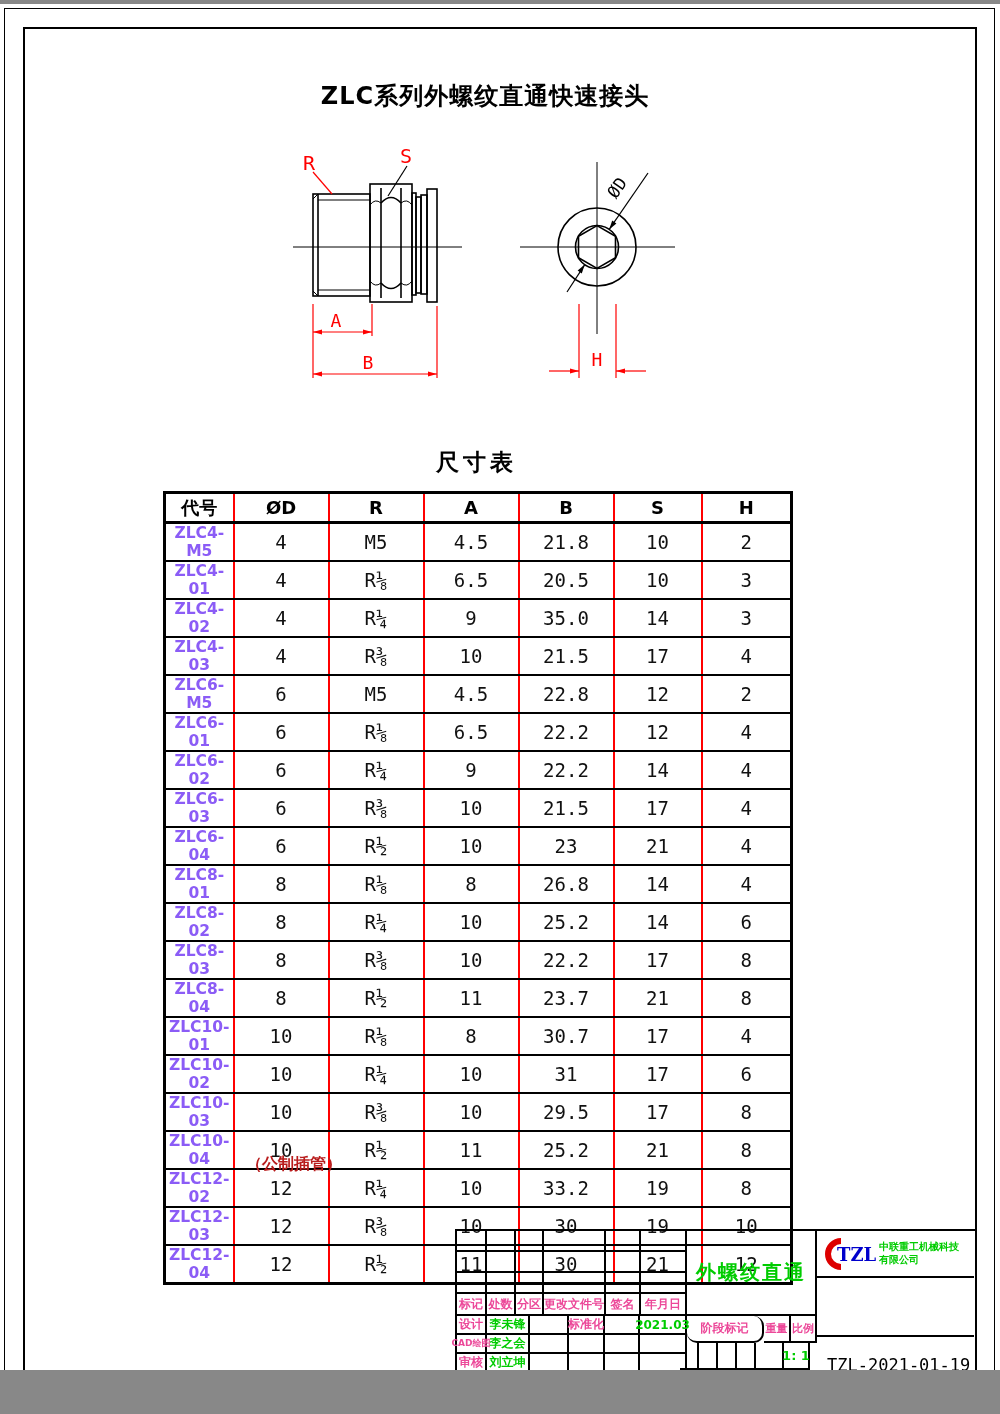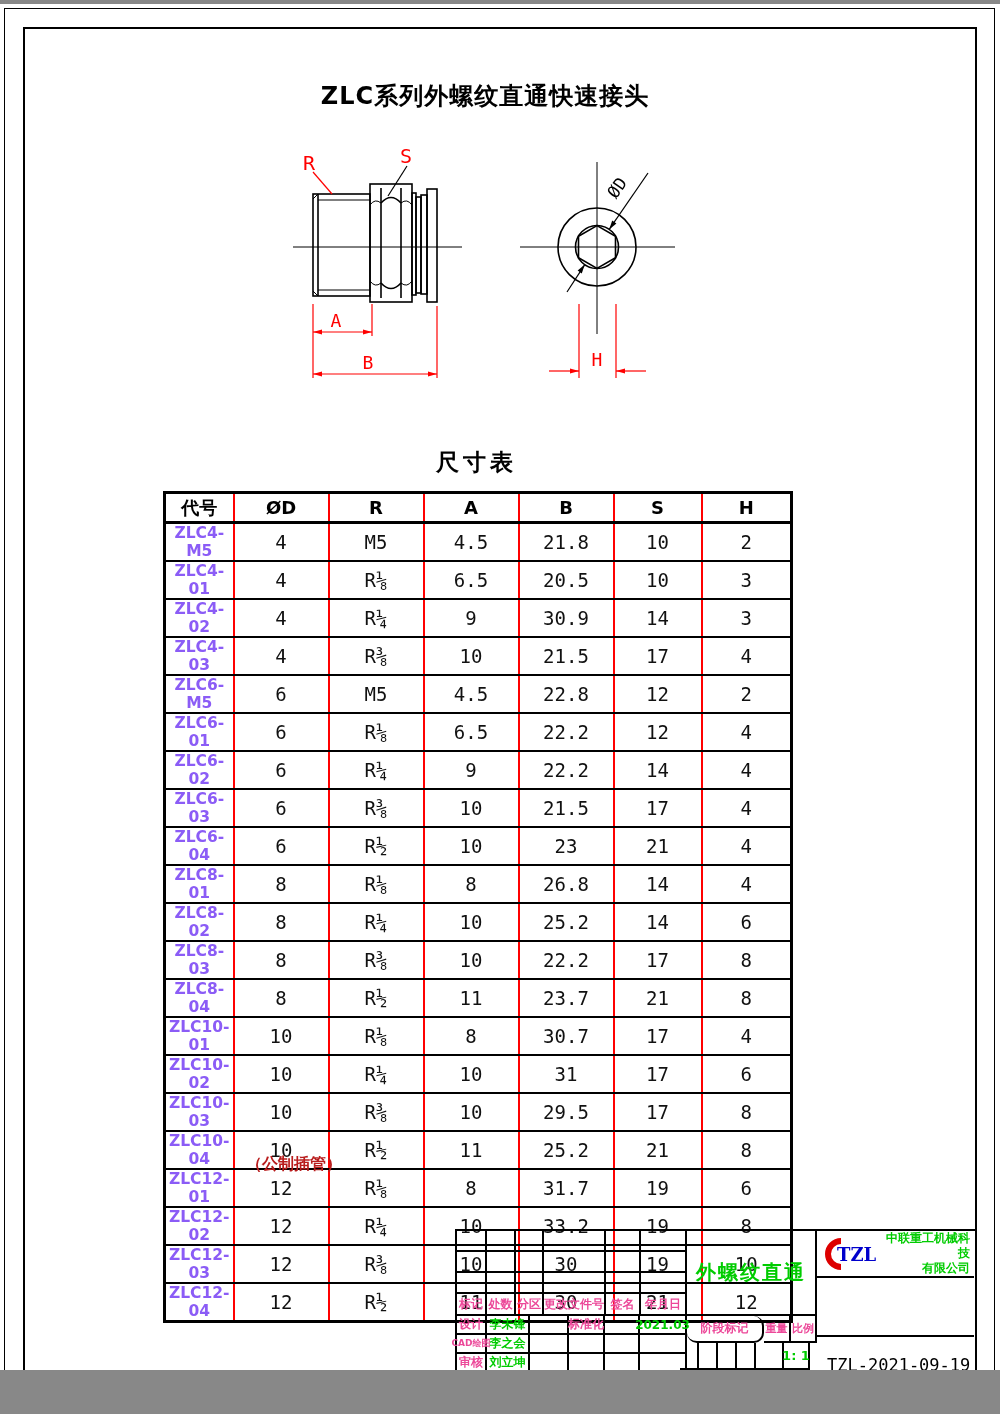--- a/index.html
+++ b/index.html
@@ -54,21 +54,21 @@
   .cells-row .cell { border-right:2px solid #000; border-bottom:2px solid #000; height:27px; }
   .sheet-row { position:absolute; left:230px; top:139px; width:130px; height:22px;
     border-right:2px solid #000; display:flex; align-items:center; justify-content:center;
     color:#00cc00; font-weight:bold; font-size:14px; }
 
   .logo-box { position:absolute; left:360px; top:0; width:157px; height:47px; border-bottom:2px solid #000;
     display:flex; align-items:center; padding:2px 4px; }
   .logo-mark { position:relative; width:58px; height:34px; flex:0 0 auto; }
   .logo-tzl { position:absolute; left:16px; top:7px; color:#0000cc; font-family:"DejaVu Serif", serif;
     font-weight:bold; font-size:18px; letter-spacing:0px; }
-  .company-text { flex:1; text-align:right; color:#00cc00; font-weight:bold; font-size:12px; line-height:1.25; }
+  .company-text { flex:1; text-align:left; color:#00cc00; font-weight:bold; font-size:10px; line-height:1.25; }
   .mid-box { position:absolute; left:360px; top:47px; width:157px; height:59px; border-bottom:2px solid #000; }
   .number-box { position:absolute; left:360px; top:106px; width:157px; height:55px;
     display:flex; align-items:center; padding-left:10px;
     font-family:"DejaVu Sans Mono", monospace; font-size:17px; color:#000; }
 
   .scale-val { color:#00cc00; font-weight:bold; font-size:13px; }
 </style>
 </head>
 <body>
 
@@ -193,21 +193,21 @@
           <td>6.5</td>
           <td>20.5</td>
           <td>10</td>
           <td>3</td>
         </tr>
         <tr>
           <td class="code-col">ZLC4-02</td>
           <td>4</td>
           <td>R¼</td>
           <td>9</td>
-          <td>30.9</td>
+          <td>35.0</td>
           <td>14</td>
           <td>3</td>
         </tr>
         <tr>
           <td class="code-col">ZLC4-03</td>
           <td>4</td>
           <td>R⅜</td>
           <td>10</td>
           <td>21.5</td>
           <td>17</td>
@@ -322,29 +322,20 @@
           <td>8</td>
         </tr>
         <tr>
           <td class="code-col">ZLC10-04</td>
           <td>10</td>
           <td>R½</td>
           <td>11</td>
           <td>25.2</td>
           <td>21</td>
           <td>8</td>
-        </tr>
-        <tr>
-          <td class="code-col">ZLC12-01</td>
-          <td>12</td>
-          <td>R⅛</td>
-          <td>8</td>
-          <td>31.7</td>
-          <td>19</td>
-          <td>6</td>
         </tr>
         <tr>
           <td class="code-col">ZLC12-02</td>
           <td>12</td>
           <td>R¼</td>
           <td>10</td>
           <td>33.2</td>
           <td>19</td>
           <td>8</td>
         </tr>
@@ -457,15 +448,15 @@
         <span class="logo-tzl">TZL</span>
       </div>
       <div class="company-text">
         <div>中联重工机械科技</div>
         <div>有限公司</div>
       </div>
     </div>
 
     <div class="mid-box"></div>
 
-    <div class="number-box">TZL-2021-09-19</div>
+    <div class="number-box">TZL-2021-01-19</div>
   </div>
 </div>
 
 </body></html>

